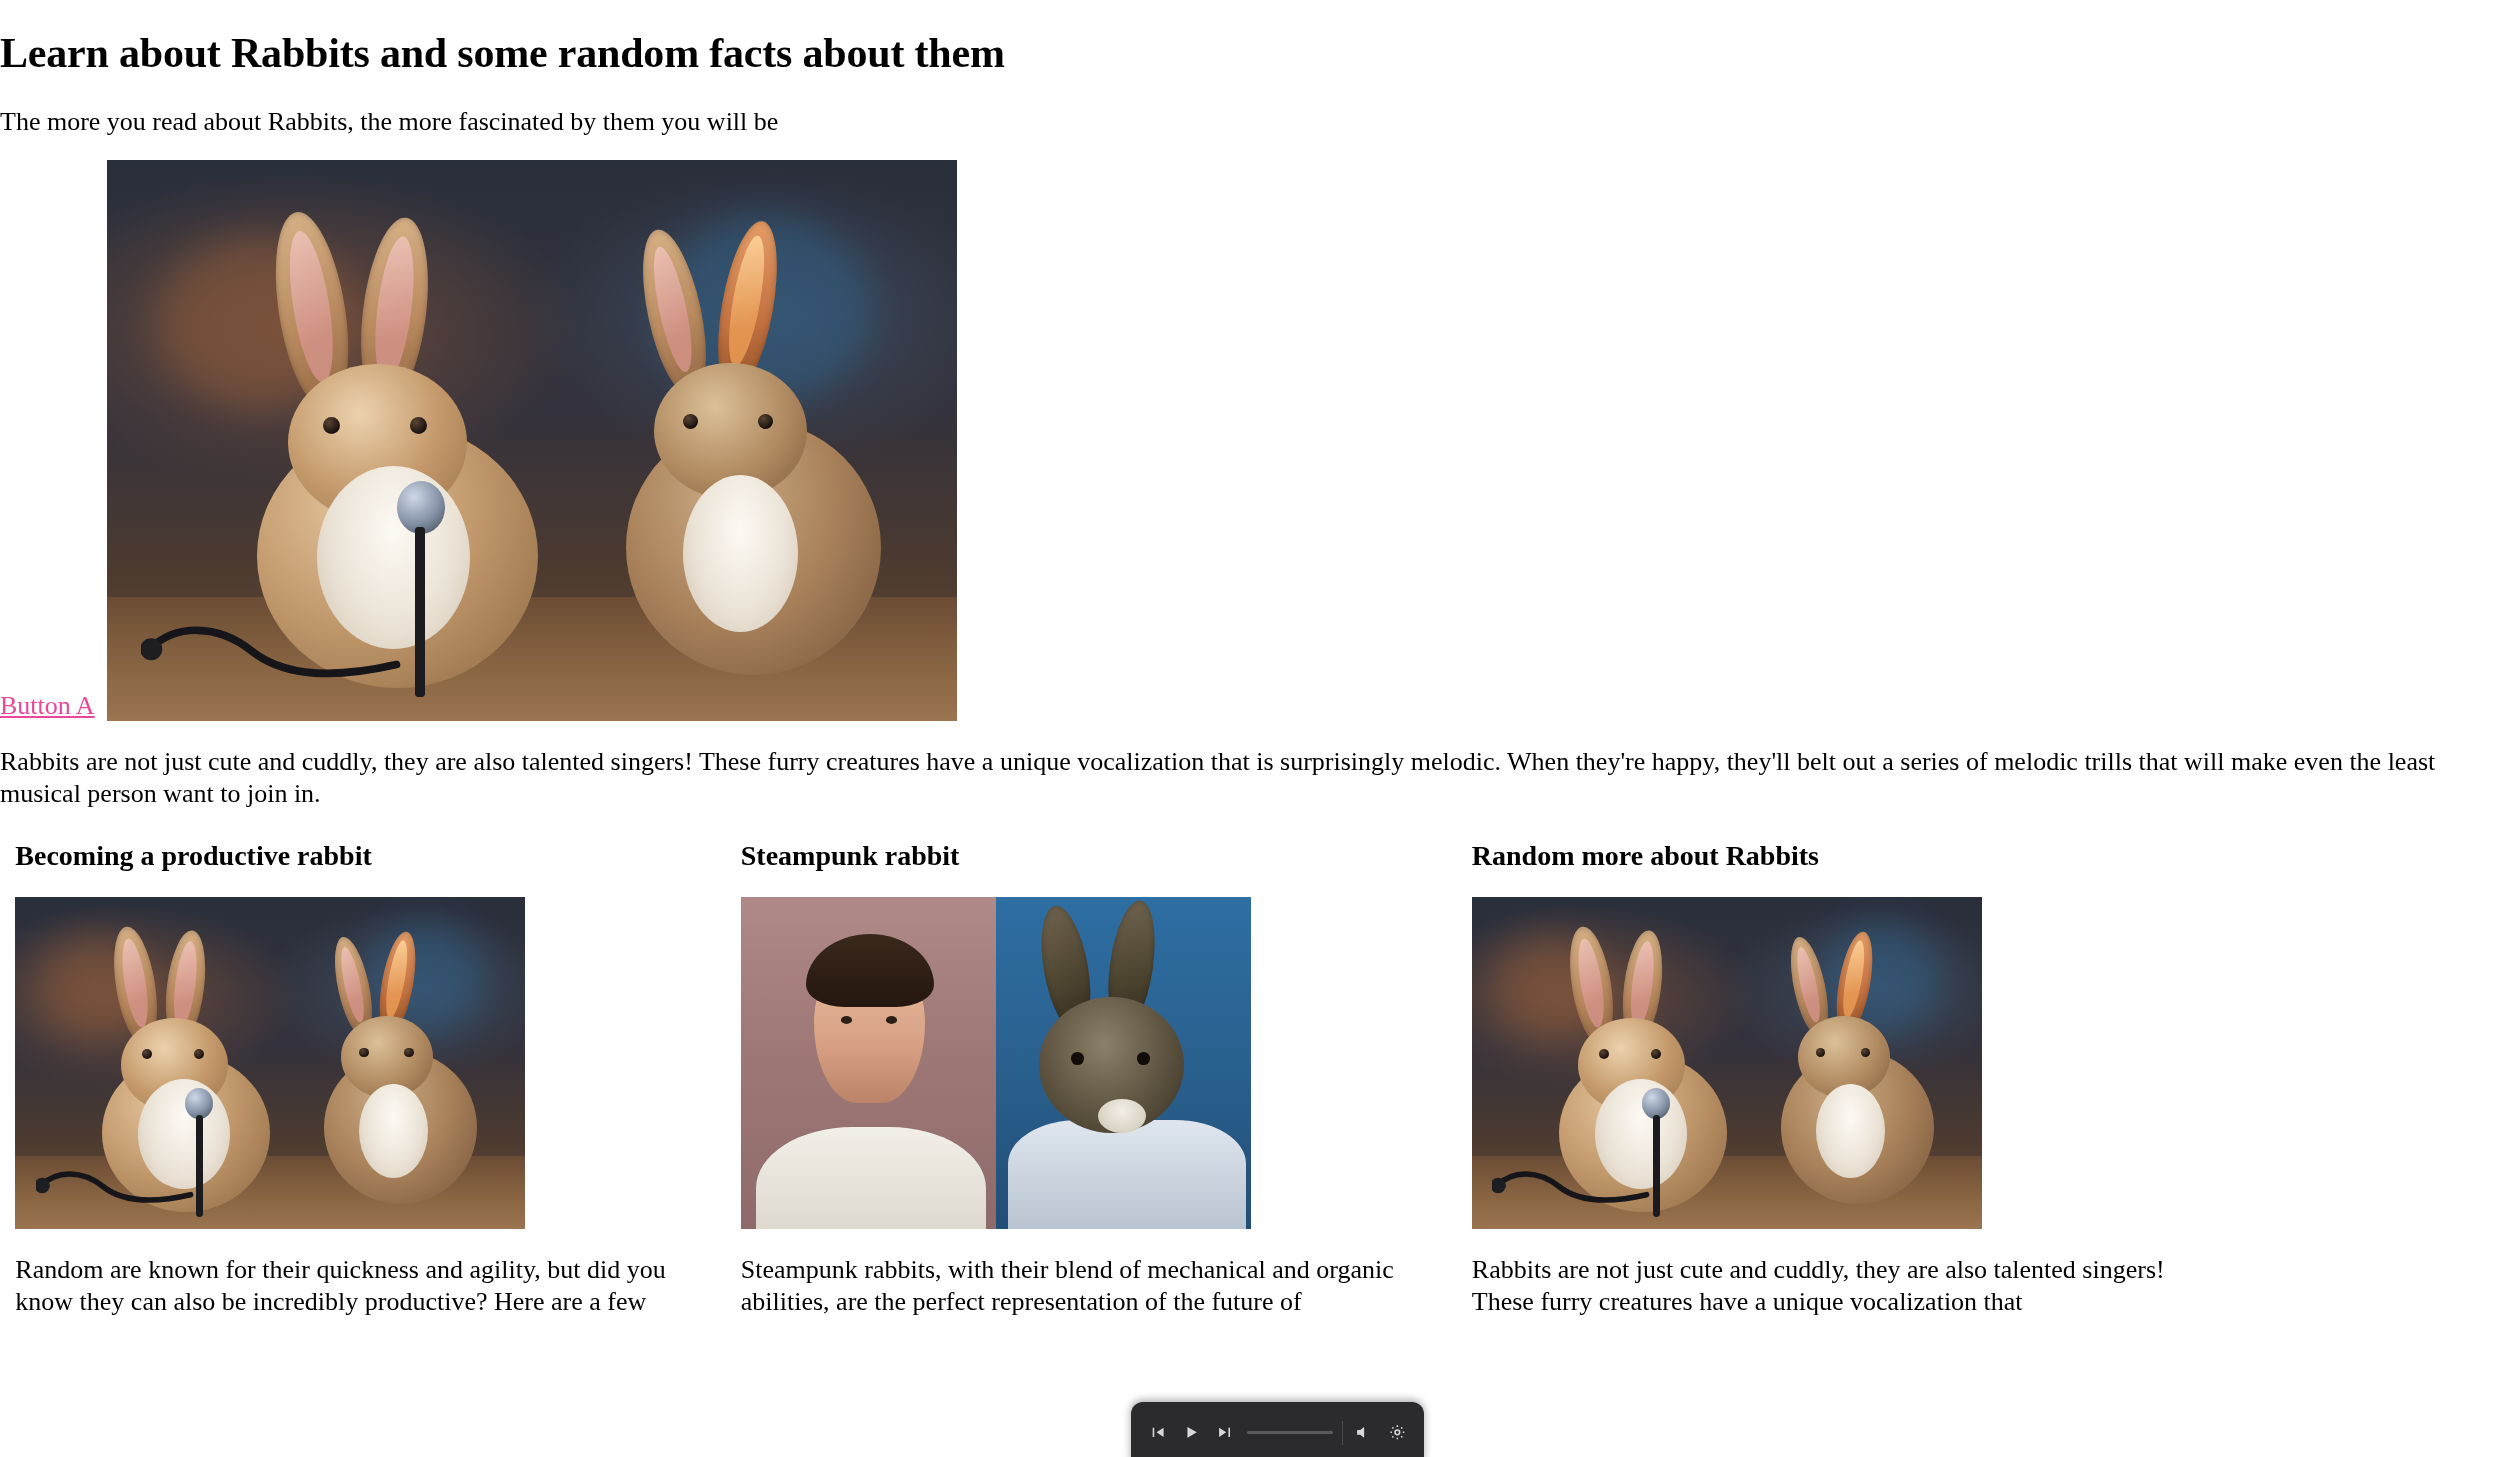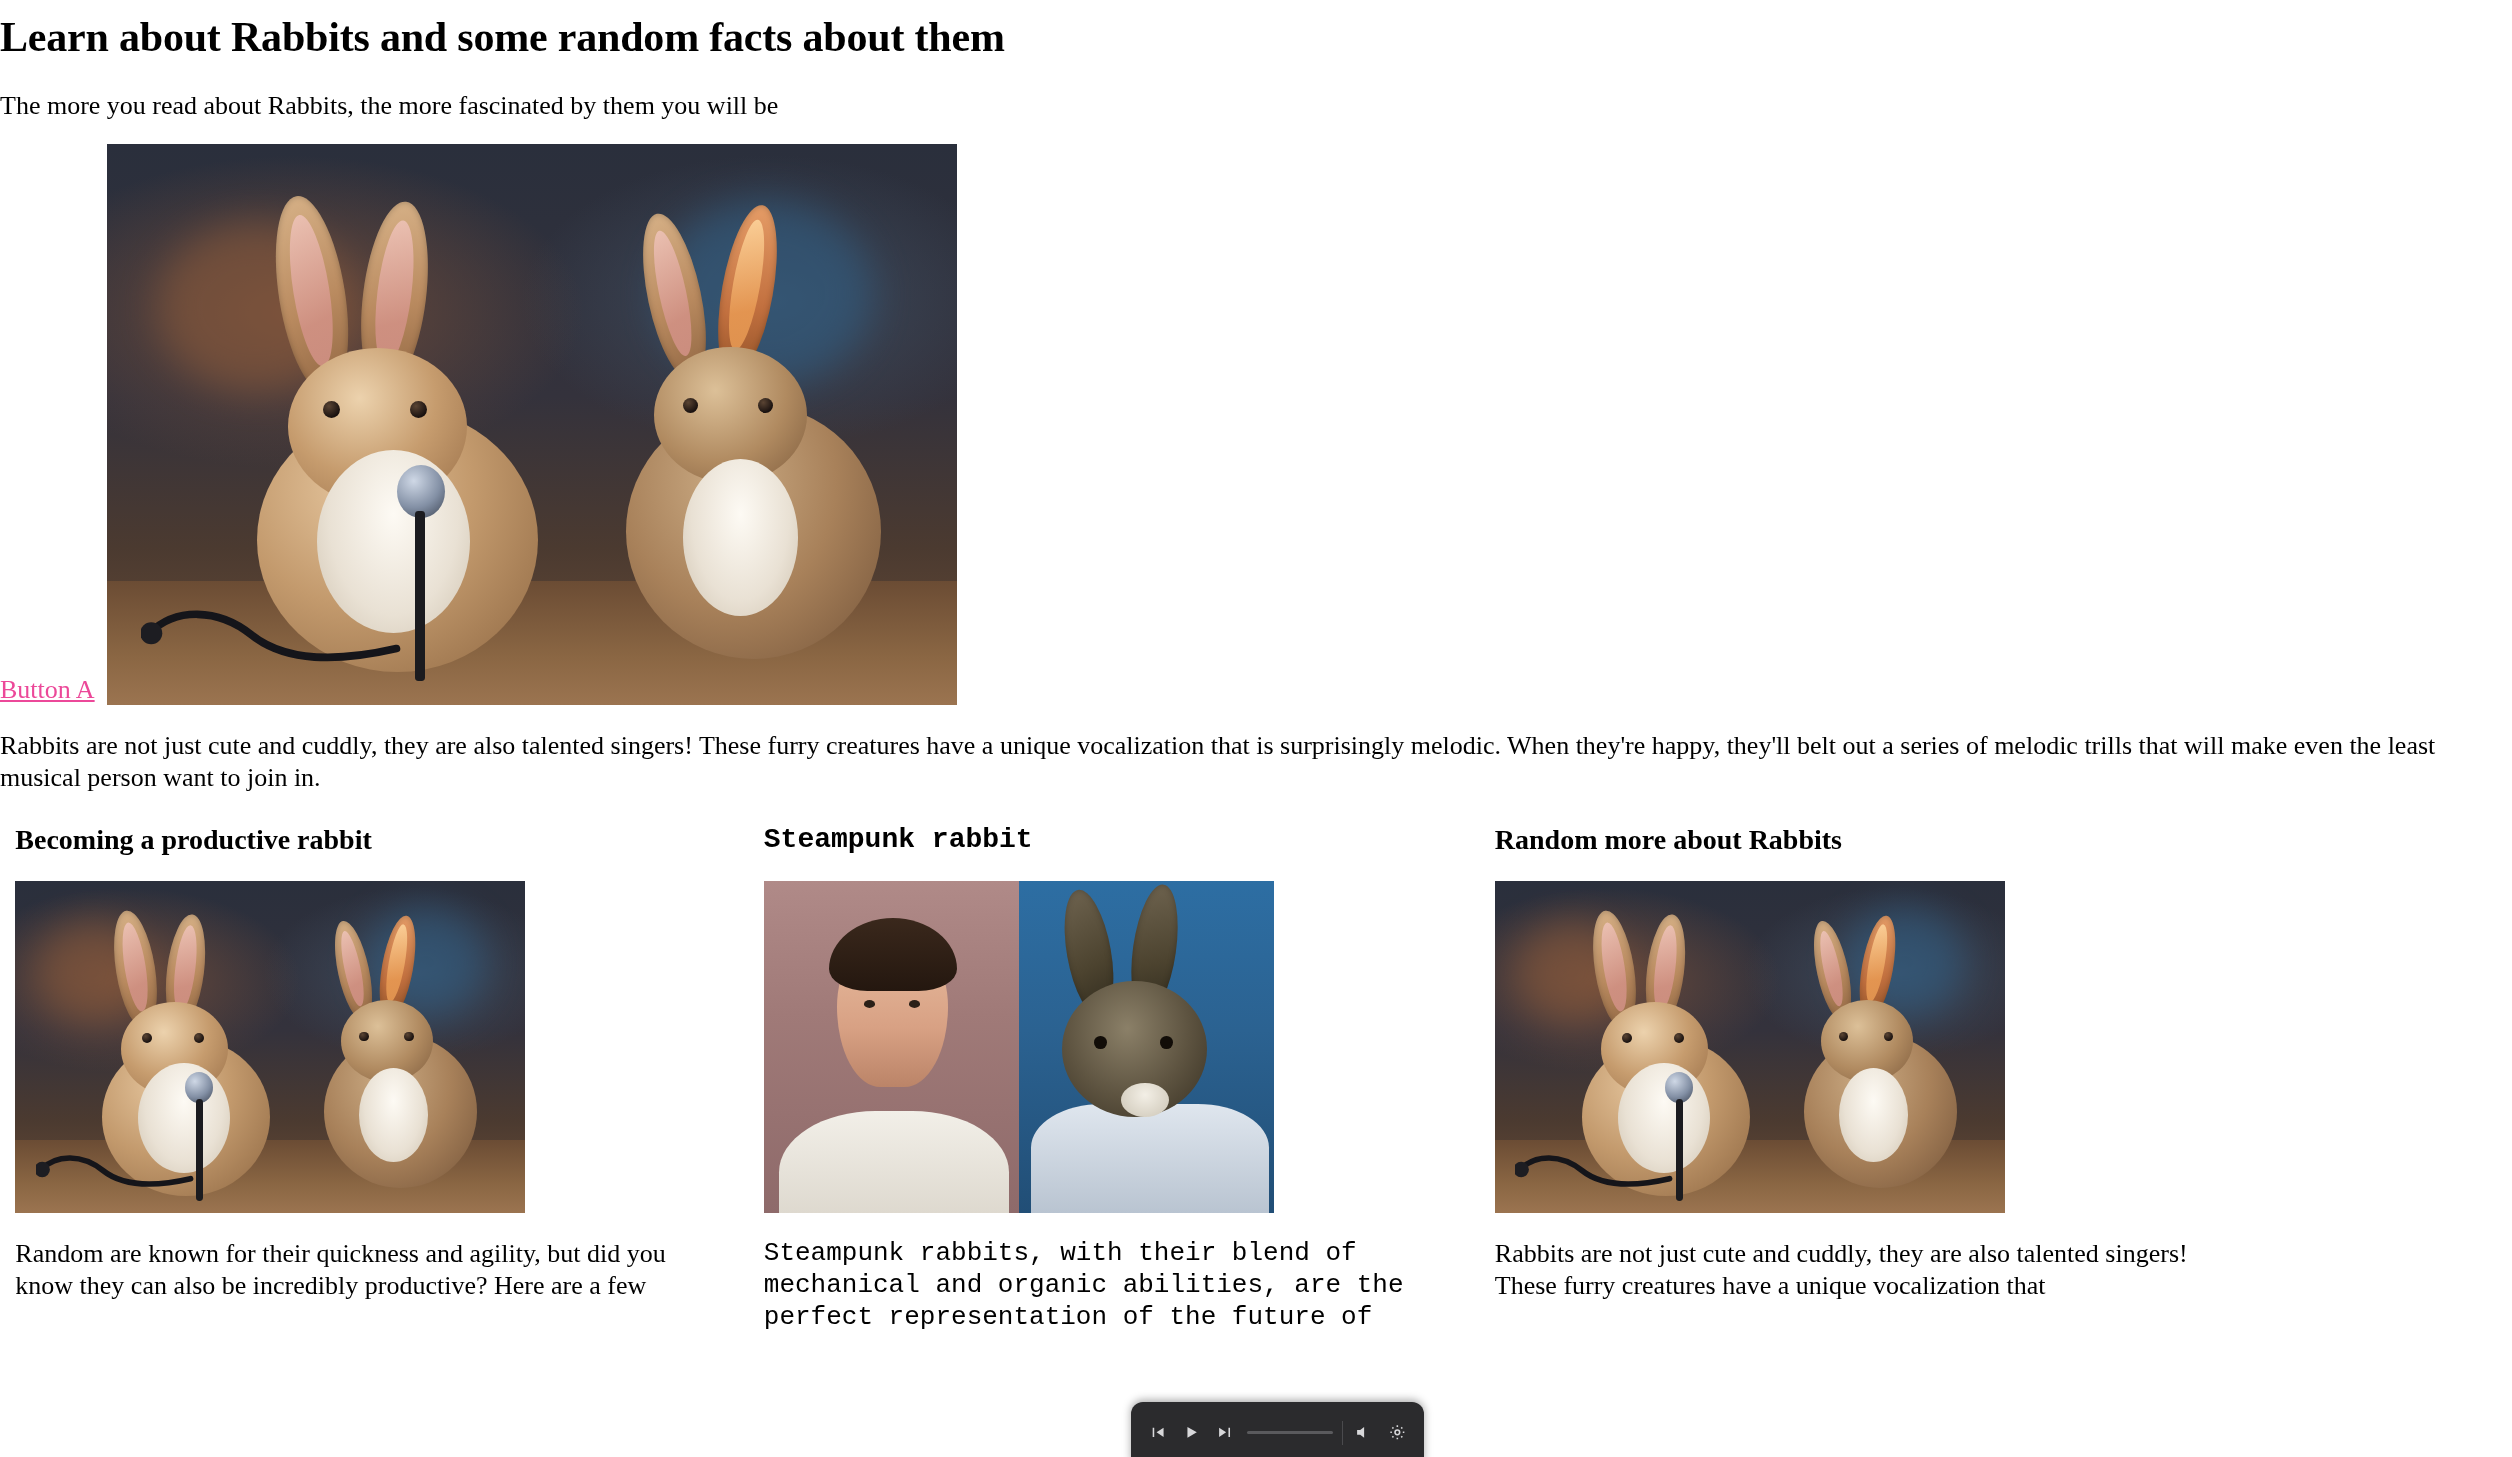--- a/index.html
+++ b/index.html
@@ -16,21 +16,21 @@
     position: relative;
   }
   .page {
     padding: 0 0 0 0;
     box-sizing: border-box;
   }
   h1.page-title {
     font-size: 42px;
     line-height: 1.05;
     font-weight: bold;
-    margin: 0 0 0 0;
+    margin: 16px 0 0 0;
     padding: 15.3px 0 0 0;
     letter-spacing: -0.2px;
   }
   p.intro {
     font-size: 26px;
     line-height: 1.2;
     margin: 31px 0 0 0;
   }
   .hero-wrap {
     margin: 22px 0 0 0;
@@ -70,21 +70,21 @@
   .cards {
     display: flex;
     margin-top: 31px;
     padding-left: 15.3px;
     gap: 0;
   }
   .card {
     width: 714px;
     margin-right: 8.5px;
   }
-  .card:nth-child(2) { margin-left: 26px; font-family: Liberation Mono, monospace; }
+  .card:nth-child(2) { margin-left: 3px; }
   .card:nth-child(3) { margin-left: 8.5px; }
   .card h3 {
     font-size: 28px;
     font-weight: bold;
     margin: 0 0 0 0;
     line-height: 1.1;
   }
   .card-img {
     margin-top: 25.5px;
     width: 510px;

